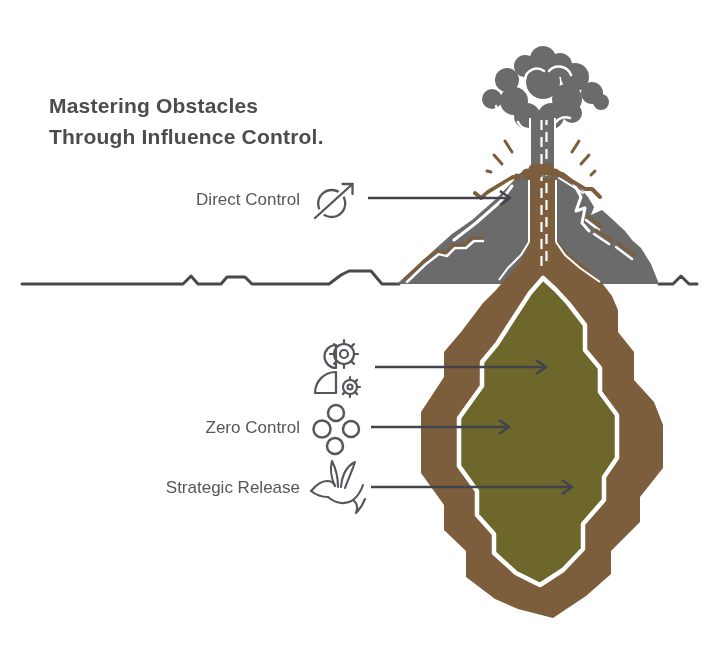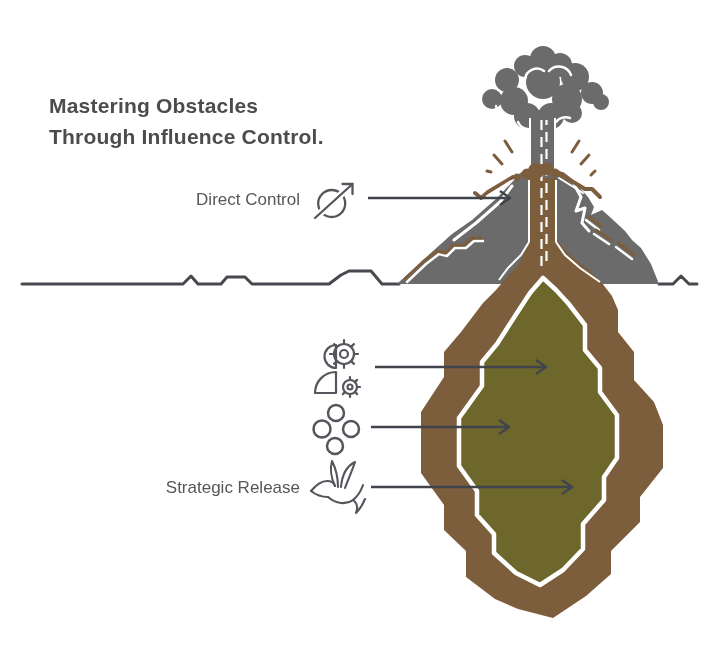--- a/index.html
+++ b/index.html
@@ -170,15 +170,16 @@
       </g>
     </g>
   </svg>
 
   <div class="title">
     <div>Mastering Obstacles</div>
     <div>Through Influence Control.</div>
   </div>
 
   <div class="label lbl-direct">Direct Control</div>
+  <div class="label lbl-zero">Zero Control</div>
   <div class="label lbl-strategic">Strategic Release</div>
 
 </div>
 
 </body></html>

